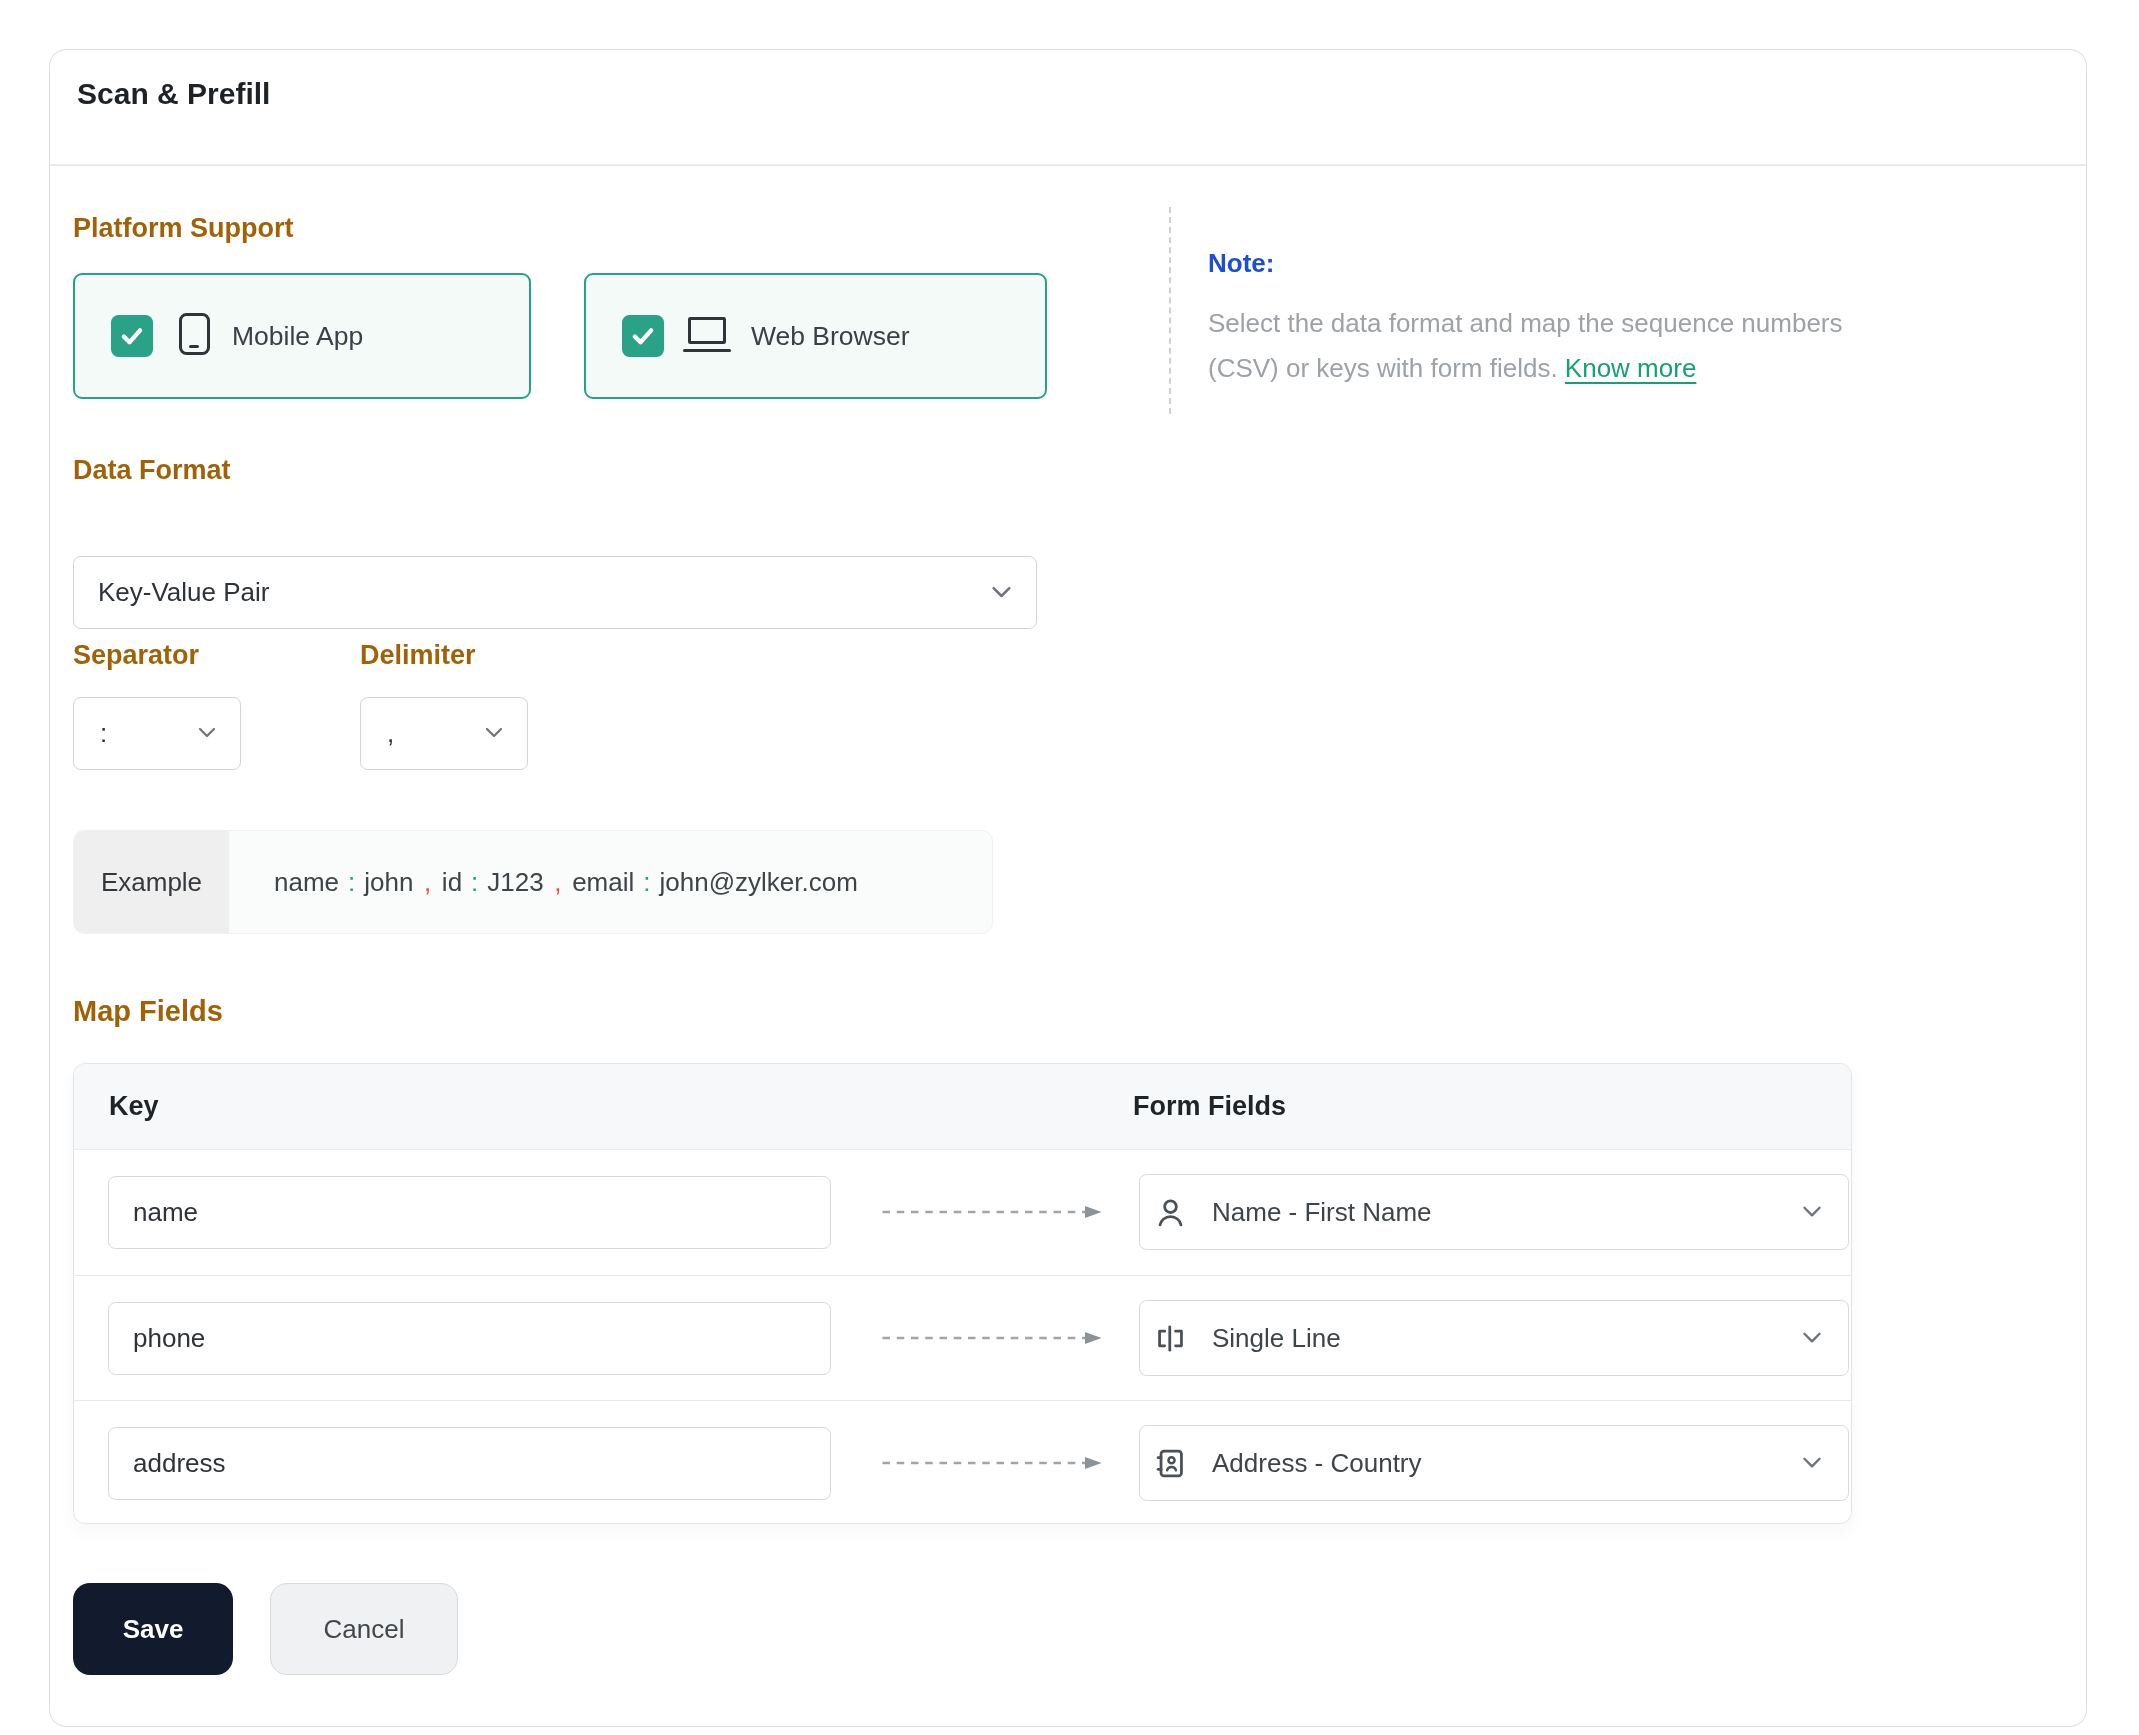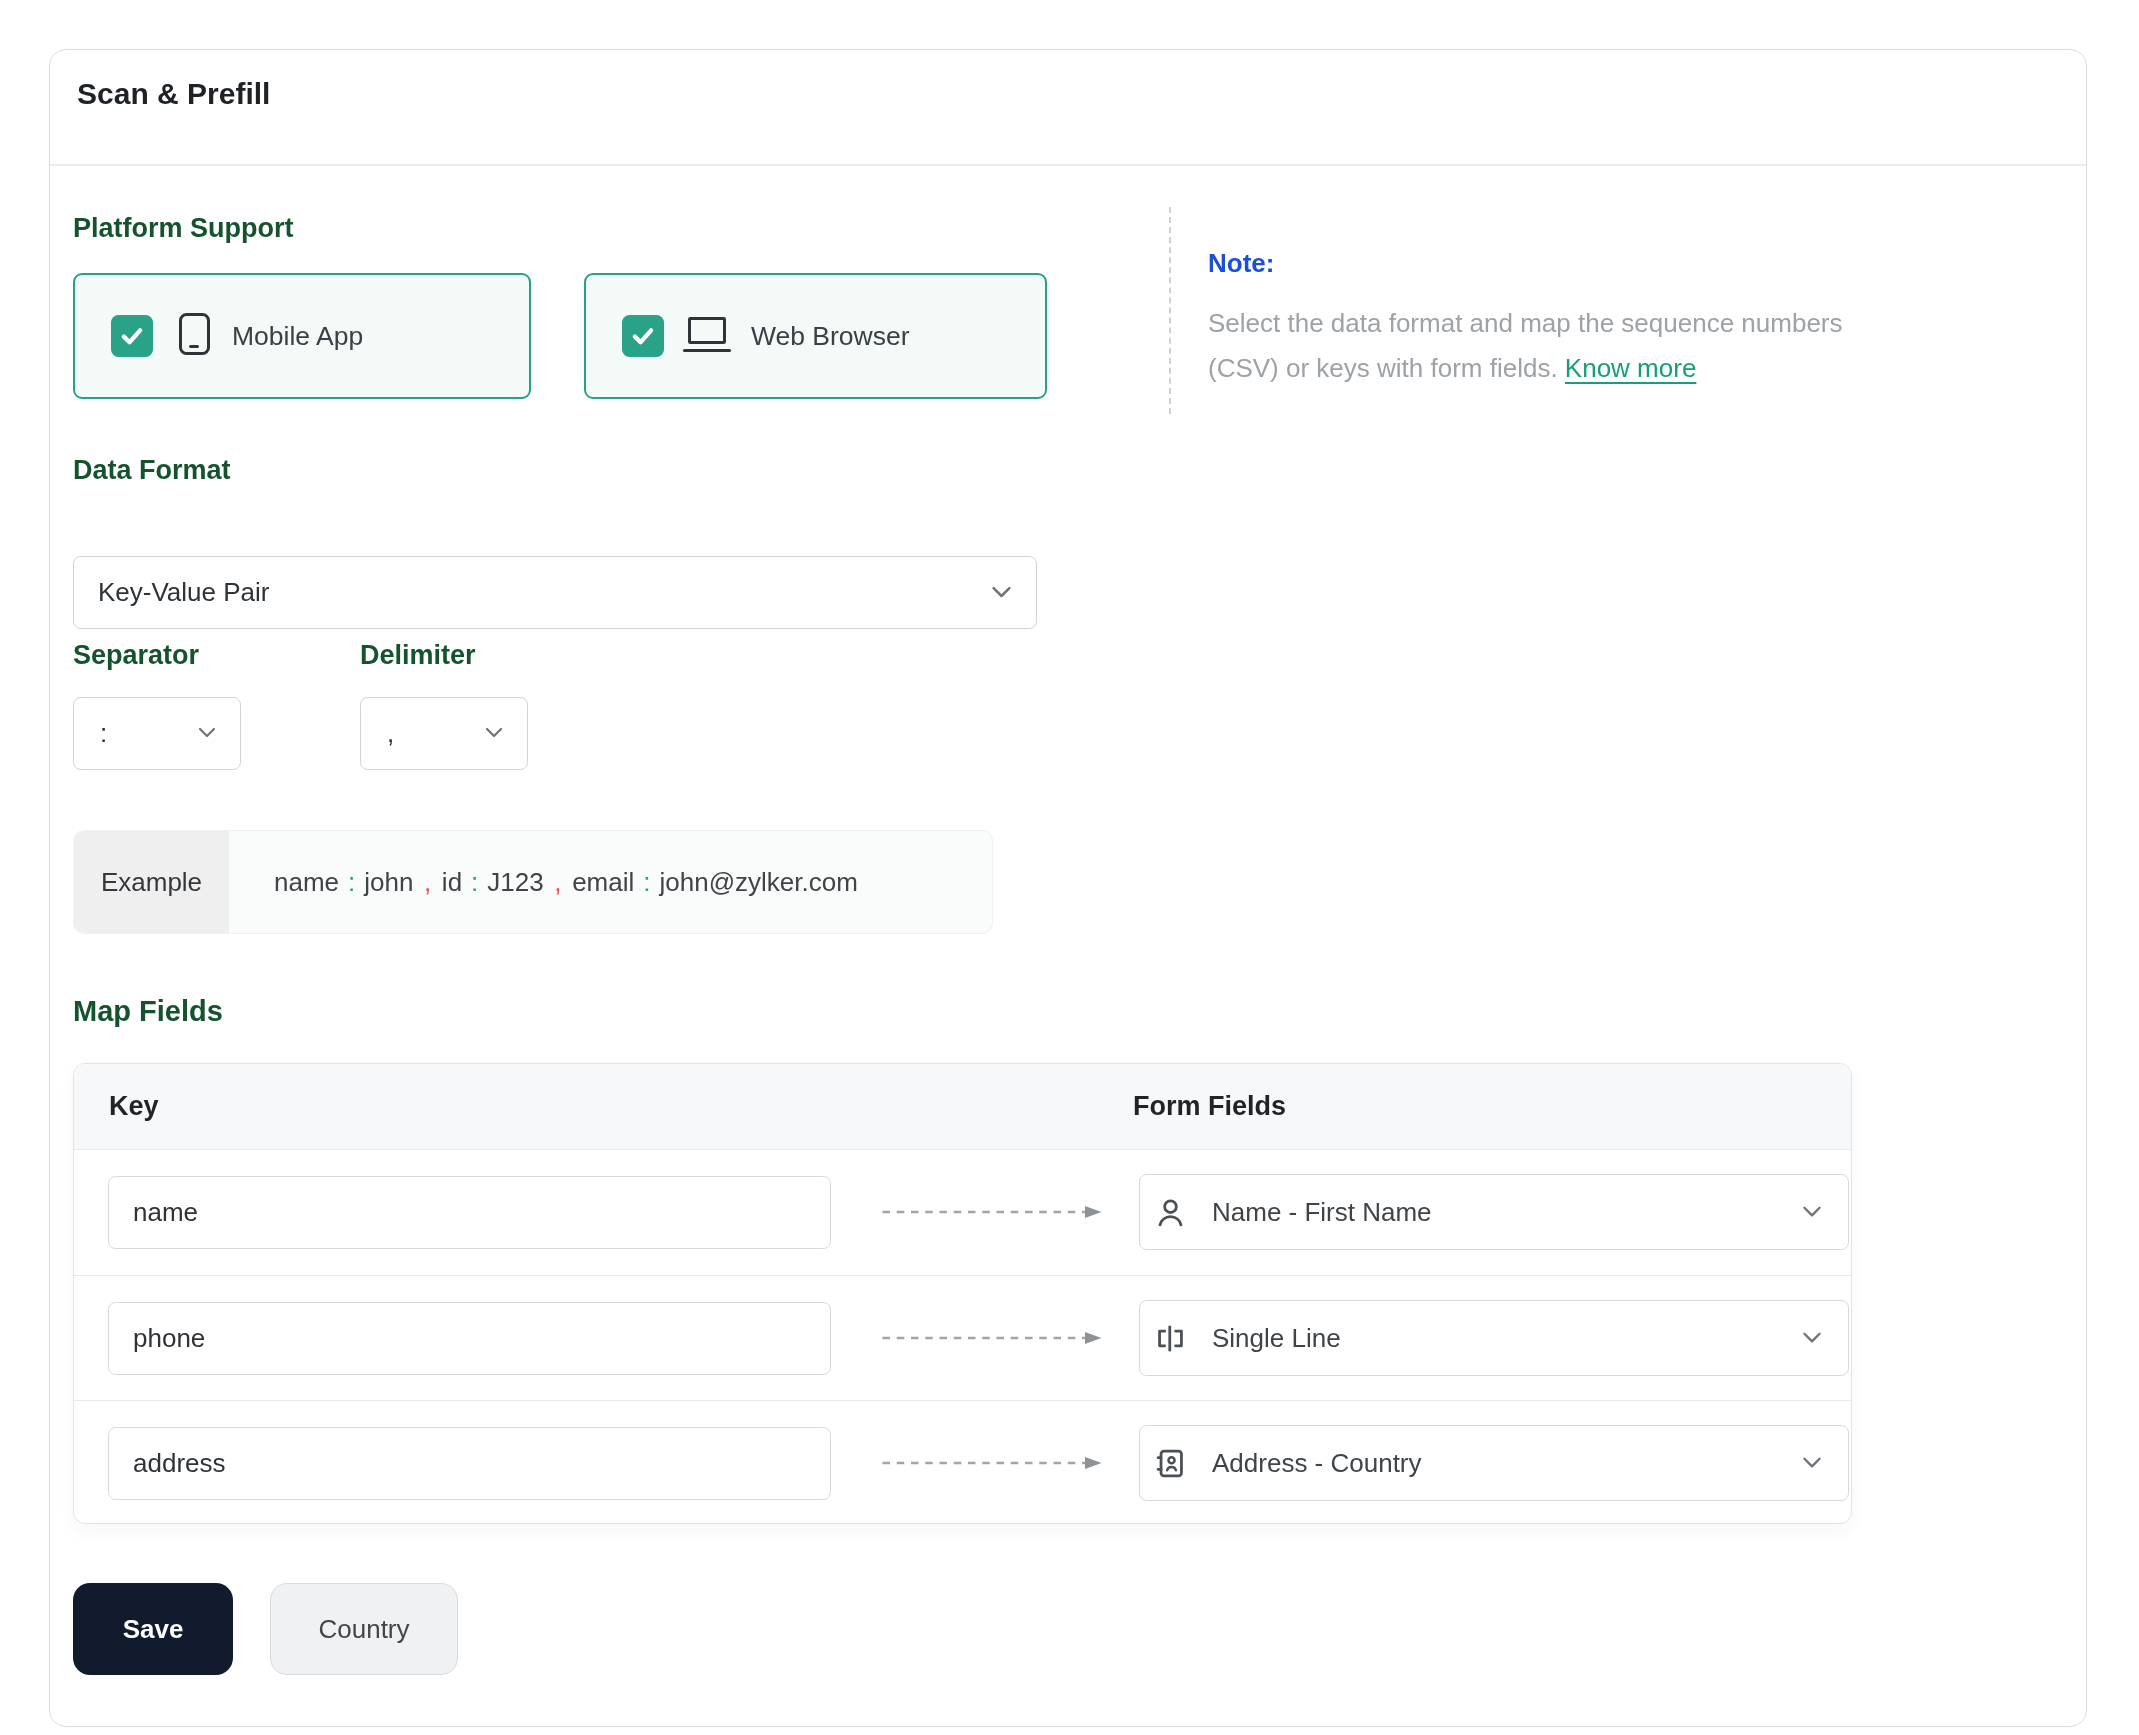--- a/index.html
+++ b/index.html
@@ -6,21 +6,21 @@
   html, body { width: 2140px; height: 1736px; background: #ffffff; overflow: hidden;
     font-family: "Liberation Sans", "DejaVu Sans", sans-serif; }
   .abs { position: absolute; }
 
   .card { position: absolute; left: 49px; top: 49px; width: 2038px; height: 1678px;
     background: #fff; border: 1.5px solid #d9dee3; border-radius: 16.7px; }
 
   .card-title { left: 27px; top: 27px; font-size: 30px; font-weight: 600; color: #1e2226; white-space: nowrap; }
   .title-divider { left: 0; top: 114px; width: 100%; height: 1.5px; background: #e9ebee; }
 
-  .section-label { font-size: 27px; font-weight: 600; color: #14532d; white-space: nowrap; }
+  .section-label { font-size: 27px; font-weight: 600; color: #a16207; white-space: nowrap; }
 
   
   .lbl-platform { left: 23px; top: 163px; }
   .platform-box { top: 223px; height: 126px; border: 2.3px solid #26a287; border-radius: 9px;
     background: #f3faf7; }
   .platform-box.mobile { left: 23px; width: 458px; }
   .platform-box.web { left: 534px; width: 463px; }
   .checkbox { left: 36px; top: 40px; width: 42px; height: 42px; background: #2aa287;
     border-radius: 7.6px; display: flex; align-items: center; justify-content: center; }
   .phone-icon { left: 104px; top: 38px; width: 31px; height: 42px; border: 3.4px solid #2f3438; border-radius: 7.6px; }
@@ -280,16 +280,16 @@
           <span class="h-bar"></span>
           <span class="v-bar"></span>
         </div>
       <div class="circle-btn btn-remove act-remove3">
           <span class="h-bar"></span>
         </div>
     </div>
   </div>
 
   <button class="btn btn-save">Save</button>
-  <button class="btn btn-cancel">Country</button>
+  <button class="btn btn-cancel">Cancel</button>
 
 </div>
 
 
 </body></html>

